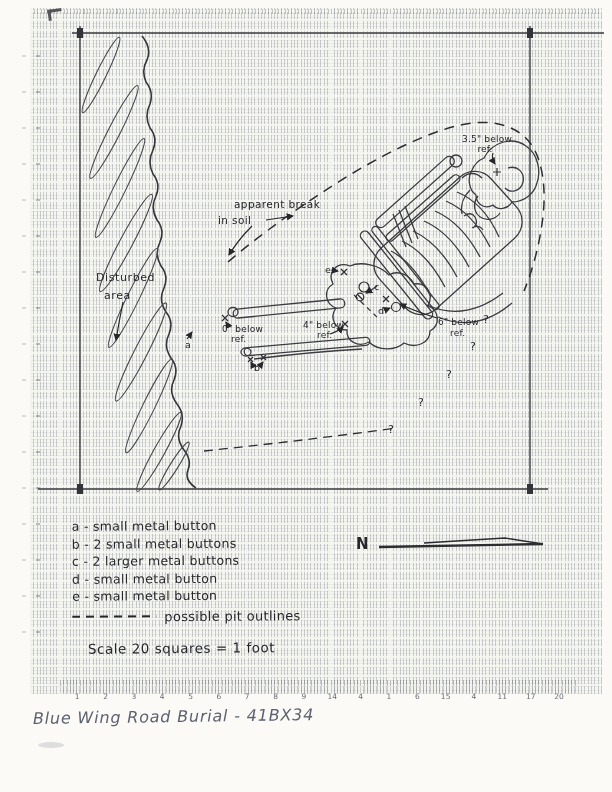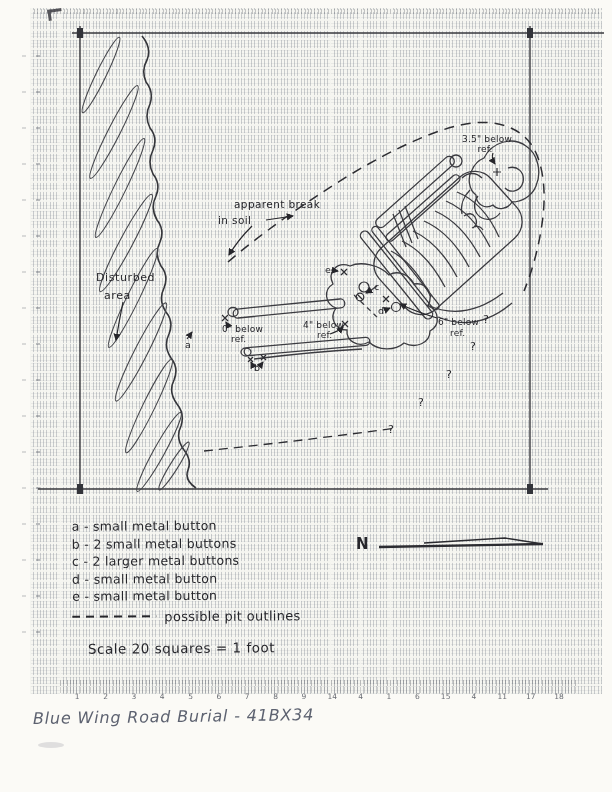--- a/index.html
+++ b/index.html
@@ -236,18 +236,18 @@
       <span>8</span>
       <span>9</span>
       <span>14</span>
       <span>4</span>
       <span>1</span>
       <span>6</span>
       <span>15</span>
       <span>4</span>
       <span>11</span>
       <span>17</span>
-      <span>18</span>
+      <span>20</span>
     </div>
 
   <div class="caption">Blue Wing Road Burial - 41BX34</div>
   <div class="capsmudge"></div>
 </div>
 
 </body></html>

